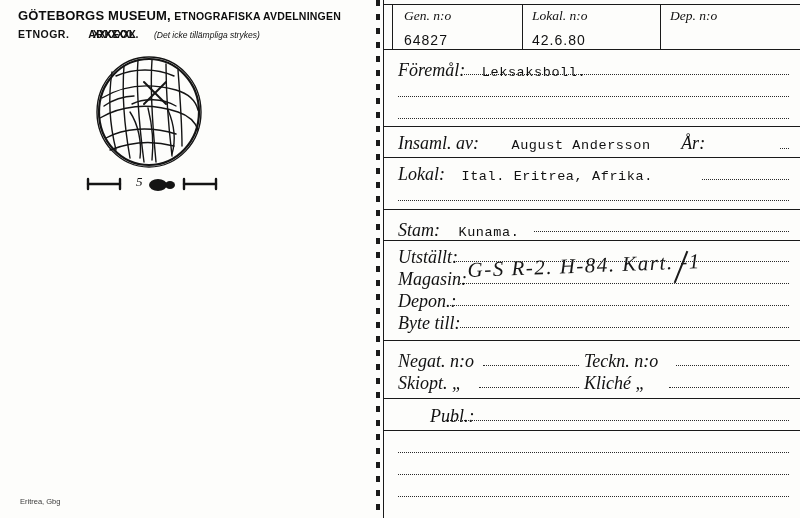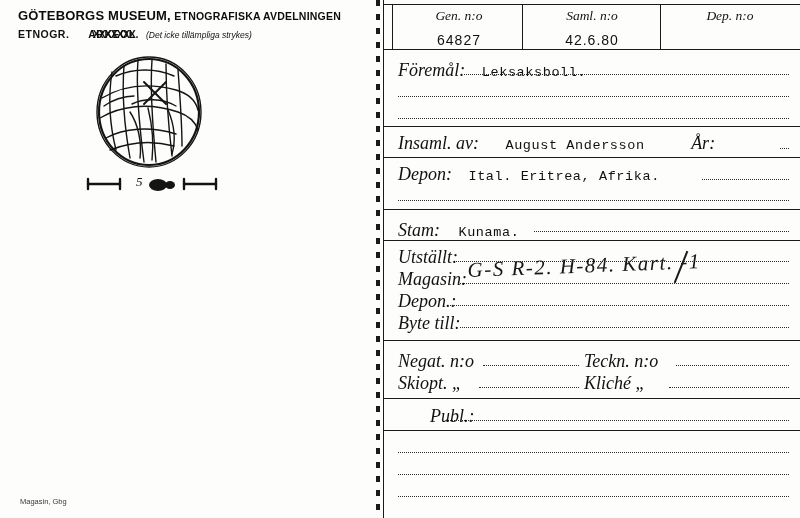--- a/index.html
+++ b/index.html
@@ -75,21 +75,21 @@
     left: 0; top: 0;
     width: 100%;
     text-align: center;
     letter-spacing: -1px;
     font-weight: bold;
   }
   .paren-note {
     font-size: 8.5px;
     font-weight: normal;
     font-style: italic;
-    margin-left: 4px;
+    margin-left: 12px;
   }
 
   
   .drawing-wrap {
     position: absolute;
     left: 86px;
     top: 46px;
     width: 128px;
     height: 132px;
   }
@@ -157,21 +157,21 @@
   }
   .vline {
     position: absolute;
     width: 0;
     border-left: 1px solid #1a1a1a;
   }
 
   
   .numbox {
     position: absolute;
-    text-align: center;
+    text-align: left;
   }
   .numbox .lbl {
     font-family: "Liberation Serif", serif;
     font-style: italic;
     font-size: 13.5px;
     white-space: nowrap;
   }
   .numbox .val {
     font-family: Liberation Sans, sans-serif;
     font-size: 14px;
@@ -285,21 +285,21 @@
           <line x1="132" y1="7" x2="132" y2="17"></line>
         </g>
         <g fill="#141414">
           <ellipse cx="74" cy="13" rx="9" ry="6"></ellipse>
           <ellipse cx="86" cy="13" rx="5" ry="4"></ellipse>
         </g>
       </svg>
       <span class="scale-label">5</span>
     </div>
 
-    <div class="printer-mark">Magasin, Gbg</div>
+    <div class="printer-mark">Eritrea, Gbg</div>
   </div>
 
   <div class="perf">
     <i></i>
       <i></i>
       <i></i>
       <i></i>
       <i></i>
       <i></i>
       <i></i>
@@ -342,21 +342,21 @@
 
     <div class="vline" style="left:8px; top:4px; height:45px;"></div>
     <div class="vline" style="left:138px; top:4px; height:45px;"></div>
     <div class="vline" style="left:276px; top:4px; height:45px;"></div>
 
     <div class="numbox" style="left:20px; top:8px; width:110px;">
       <div class="lbl">Gen. n:o</div>
       <div class="val">64827</div>
     </div>
     <div class="numbox" style="left:148px; top:8px; width:120px;">
-      <div class="lbl">Saml. n:o</div>
+      <div class="lbl">Lokal. n:o</div>
       <div class="val">42.6.80</div>
     </div>
     <div class="numbox" style="left:286px; top:8px; width:120px;">
       <div class="lbl">Dep. n:o</div>
       <div class="val"></div>
     </div>
 
     <div class="hline" style="top:49px;"></div>
 
     <div class="frow" style="top:60px;">
@@ -364,30 +364,30 @@
       <span class="fvalue" style="margin-left:12px;">Leksaksboll.</span>
     </div>
     <div class="dots" style="left:80px; top:74px; width:325px;"></div>
     <div class="dots" style="left:14px; top:96px; width:391px;"></div>
     <div class="dots" style="left:14px; top:118px; width:391px;"></div>
 
     <div class="hline" style="top:126px;"></div>
 
     <div class="frow" style="top:133px;">
       <span class="flabel">Insaml. av:</span>
-      <span class="fvalue" style="margin-left:22px;">August Andersson</span>
-      <span class="flabel" style="margin-left:42px;">År:</span>
+      <span class="fvalue" style="margin-left:28px;">August Andersson</span>
+      <span class="flabel" style="margin-left:26px;">År:</span>
       <span class="fvalue"></span>
     </div>
     <div class="dots" style="left:396px; top:148px; width:9px;"></div>
 
     <div class="hline" style="top:157px;"></div>
 
     <div class="frow" style="top:164px;">
-      <span class="flabel">Depon:</span>
+      <span class="flabel">Lokal:</span>
       <span class="fvalue" style="margin-left:12px;">Ital. Eritrea, Afrika.</span>
     </div>
     <div class="dots" style="left:318px; top:179px; width:87px;"></div>
     <div class="dots" style="left:14px; top:200px; width:391px;"></div>
 
     <div class="hline" style="top:209px;"></div>
 
     <div class="frow" style="top:220px;">
       <span class="flabel">Stam:</span>
       <span class="fvalue" style="margin-left:14px;">Kunama.</span>

